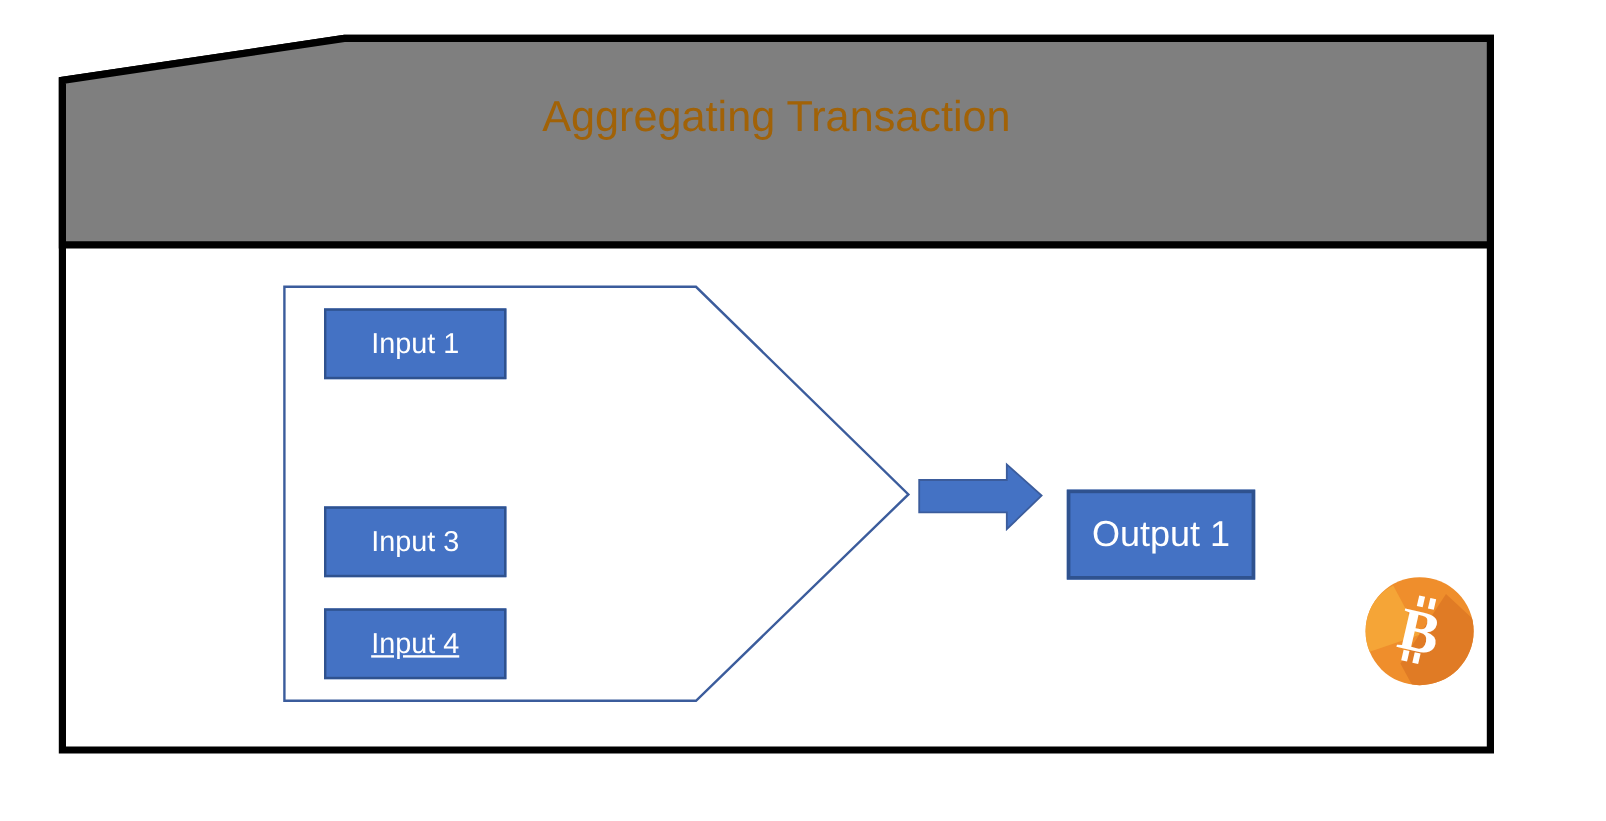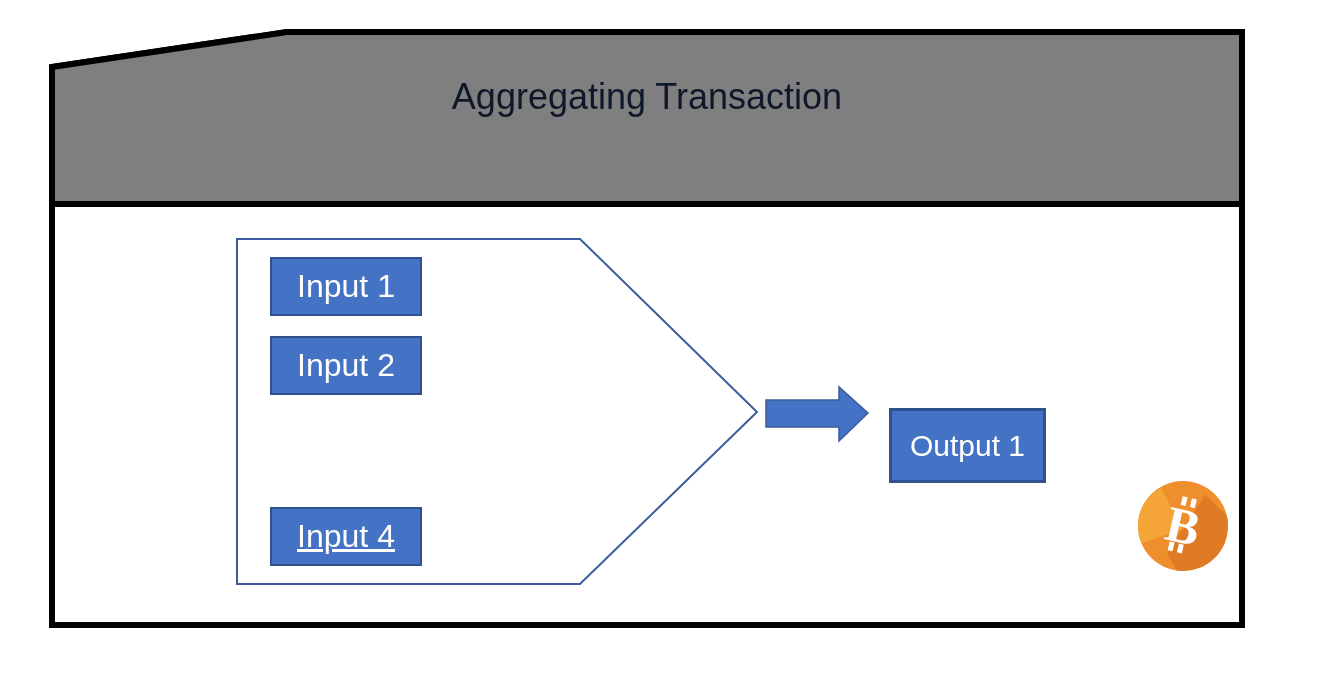--- a/index.html
+++ b/index.html
@@ -16,21 +16,21 @@
     overflow: hidden;
   }
   .shapes-layer {
     position: absolute;
     left: 0;
     top: 0;
     z-index: 0;
   }
   .txt {
     position: absolute;
-    color: #0f172a;
+    color: #a16207;
     z-index: 2;
     white-space: nowrap;
   }
   .banner-title {
     left: 52px;
     top: 78px;
     width: 1190px;
     font-size: 36px;
     line-height: 38px;
     text-align: center;
@@ -51,21 +51,21 @@
     color: #ffffff;
     display: flex;
     align-items: center;
     justify-content: center;
     z-index: 2;
   }
   .input-box {
     left: 270px;
     width: 152px;
     height: 59px;
-    font-size: 32px;
+    font-size: 24px;
   }
   .input-1 { top: 257px; }
   .input-2 { top: 336px; }
   .input-3 { top: 422px; }
   .input-4 { top: 507px; text-decoration: underline; }
   .output-box {
     left: 889px;
     top: 374px;
     width: 157px;
     height: 75px;
@@ -106,22 +106,22 @@
         <rect x="46" y="64" width="5" height="9" fill="#ffffff"></rect>
       </g>
     </g>
   </svg>
 
   <div class="txt banner-title">Aggregating Transaction</div>
 
   <div class="node input-box input-1">
     <span>Input 1</span>
   </div>
-  <div class="node input-box input-2">
-    <span>Input 2</span>
+  <div class="node input-box input-3">
+    <span>Input 3</span>
   </div>
   <div class="node input-box input-4">
     <span>Input 4</span>
   </div>
 
   <div class="node output-box">
     <span>Output 1</span>
   </div>
 
 </div>

